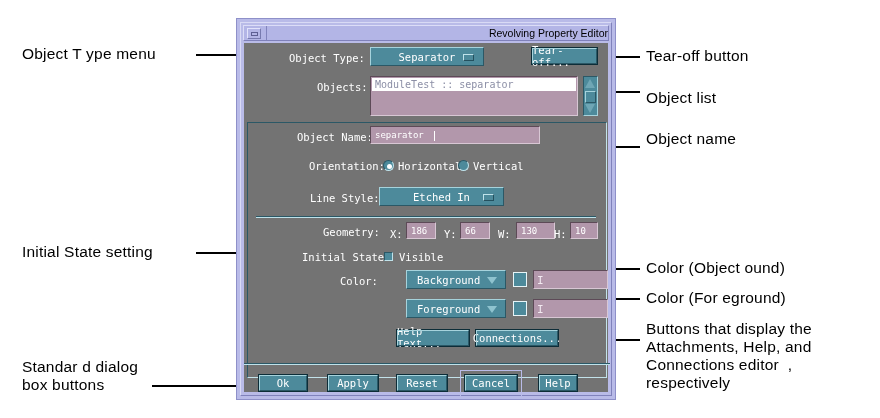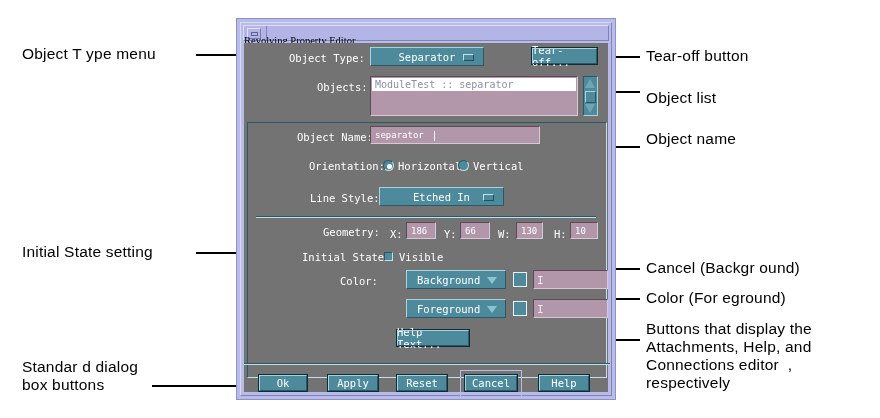--- a/index.html
+++ b/index.html
@@ -23,22 +23,22 @@
   #titlebar{position:absolute;left:6px;top:6px;right:6px;height:16px;
        background:#b3b5e6;border-top:1px solid #dcddf7;border-left:1px solid #dcddf7;
        border-right:1px solid #7f81ba;border-bottom:1px solid #7f81ba;
        box-sizing:border-box;}
   #menubtn{position:absolute;left:3px;top:2px;width:14px;height:11px;
        background:#b3b5e6;border-top:1px solid #e2e3fb;border-left:1px solid #e2e3fb;
        border-right:1px solid #777aaf;border-bottom:1px solid #777aaf;
        box-sizing:border-box;}
   #menubtn i{position:absolute;left:3px;top:3px;width:7px;height:4px;
        background:#b3b5e6;border:1px solid #5d5f93;box-sizing:border-box;}
-  #title{position:absolute;left:0;right:0;top:9px;text-align:left;
-       font-family:Liberation Serif, serif;font-size:10.5px;color:#000;}
+  #title{position:absolute;left:0;right:0;top:1px;text-align:right;
+       font-family:Liberation Sans, sans-serif;font-size:10.5px;color:#000;}
   #titlediv{position:absolute;left:22px;top:0;width:1px;height:14px;background:#8284bd;}
 
   
   #dlg{position:absolute;left:7px;top:24px;right:7px;bottom:7px;
        background:#737373;}
 
   .lbl{position:absolute;font-family:"DejaVu Sans Mono",monospace;
        font-size:10.5px;color:#ffffff;white-space:nowrap;}
 
   
@@ -133,21 +133,21 @@
 <div class="lead" style="left:600px;top:56px;width:40px;"></div>
 <div class="anno" style="left:646px;top:47px;">Tear-off button</div>
 
 <div class="lead" style="left:556px;top:91px;width:84px;"></div>
 <div class="anno" style="left:646px;top:89px;">Object list</div>
 
 <div class="lead" style="left:536px;top:146px;width:104px;"></div>
 <div class="anno" style="left:646px;top:130px;">Object name</div>
 
 <div class="lead" style="left:580px;top:268px;width:60px;"></div>
-<div class="anno" style="left:646px;top:259px;">Cancel (Backgr ound)</div>
+<div class="anno" style="left:646px;top:259px;">Color (Object ound)</div>
 
 <div class="lead" style="left:580px;top:298px;width:60px;"></div>
 <div class="anno" style="left:646px;top:289px;">Color (For eground)</div>
 
 <div class="lead" style="left:548px;top:339px;width:92px;"></div>
 <div class="anno" style="left:646px;top:320px;">Buttons that display the</div>
 <div class="anno" style="left:646px;top:338px;">Attachments, Help, and</div>
 <div class="anno" style="left:646px;top:356px;">Connections editor  ,</div>
 <div class="anno" style="left:646px;top:374px;">respectively</div>
 
@@ -213,21 +213,21 @@
     <div class="lbl" style="left:79px;top:183px;">Geometry:</div>
     <div class="lbl" style="left:146px;top:185px;">X:</div>
     <div class="tf" style="left:162px;top:179px;width:30px;height:17px;">
       <span>186</span>
     </div>
     <div class="lbl" style="left:200px;top:185px;">Y:</div>
     <div class="tf" style="left:216px;top:179px;width:30px;height:17px;">
       <span>66</span>
     </div>
     <div class="lbl" style="left:254px;top:185px;">W:</div>
-    <div class="tf" style="left:272px;top:179px;width:27px;height:17px;">
+    <div class="tf" style="left:272px;top:179px;width:39px;height:17px;">
       <span>130</span>
     </div>
     <div class="lbl" style="left:310px;top:185px;">H:</div>
     <div class="tf" style="left:326px;top:179px;width:28px;height:17px;">
       <span>10</span>
     </div>
 
     <div class="lbl" style="left:58px;top:208px;">Initial State:</div>
     <div class="chk" style="left:140px;top:209px;"></div>
     <div class="lbl" style="left:155px;top:208px;">Visible</div>
@@ -245,37 +245,40 @@
 
     <div class="btn" style="left:162px;top:256px;width:100px;height:19px;justify-content:flex-start;padding-left:10px;">
       <span>Foreground</span>
       <span class="tri" style="right:8px;top:6px;"></span>
     </div>
     <div class="swatch" style="left:269px;top:258px;"></div>
     <div class="tf" style="left:289px;top:256px;width:75px;height:19px;">
       <span class="ibeam" style="left:3px;top:3px;">I</span>
     </div>
 
-    <div class="btn outl" style="left:152px;top:286px;width:74px;height:18px;">
+    <div class="btn outl" style="left:152px;top:286px;width:74px;height:18px;font-family:Liberation Mono, monospace;">
       <span>Help Text...</span>
+    </div>
+    <div class="btn outl" style="left:231px;top:286px;width:84px;height:18px;">
+      <span>Connections...</span>
     </div>
 
     <div class="etched" style="left:0px;top:320px;width:366px;"></div>
 
     <div class="btn outl" style="left:14px;top:331px;width:50px;height:18px;">
       <span>Ok</span>
     </div>
     <div class="btn outl" style="left:83px;top:331px;width:52px;height:18px;">
       <span>Apply</span>
     </div>
     <div class="btn outl" style="left:152px;top:331px;width:52px;height:18px;">
       <span>Reset</span>
     </div>
     <div id="defframe" style="left:216px;top:327px;width:62px;height:27px;"></div>
     <div class="btn outl" style="left:220px;top:331px;width:54px;height:18px;">
       <span>Cancel</span>
     </div>
-    <div class="btn outl" style="left:294px;top:331px;width:52px;height:18px;">
+    <div class="btn outl" style="left:294px;top:331px;width:40px;height:18px;">
       <span>Help</span>
     </div>
 
   </div>
 </div>
 
 </body></html>

